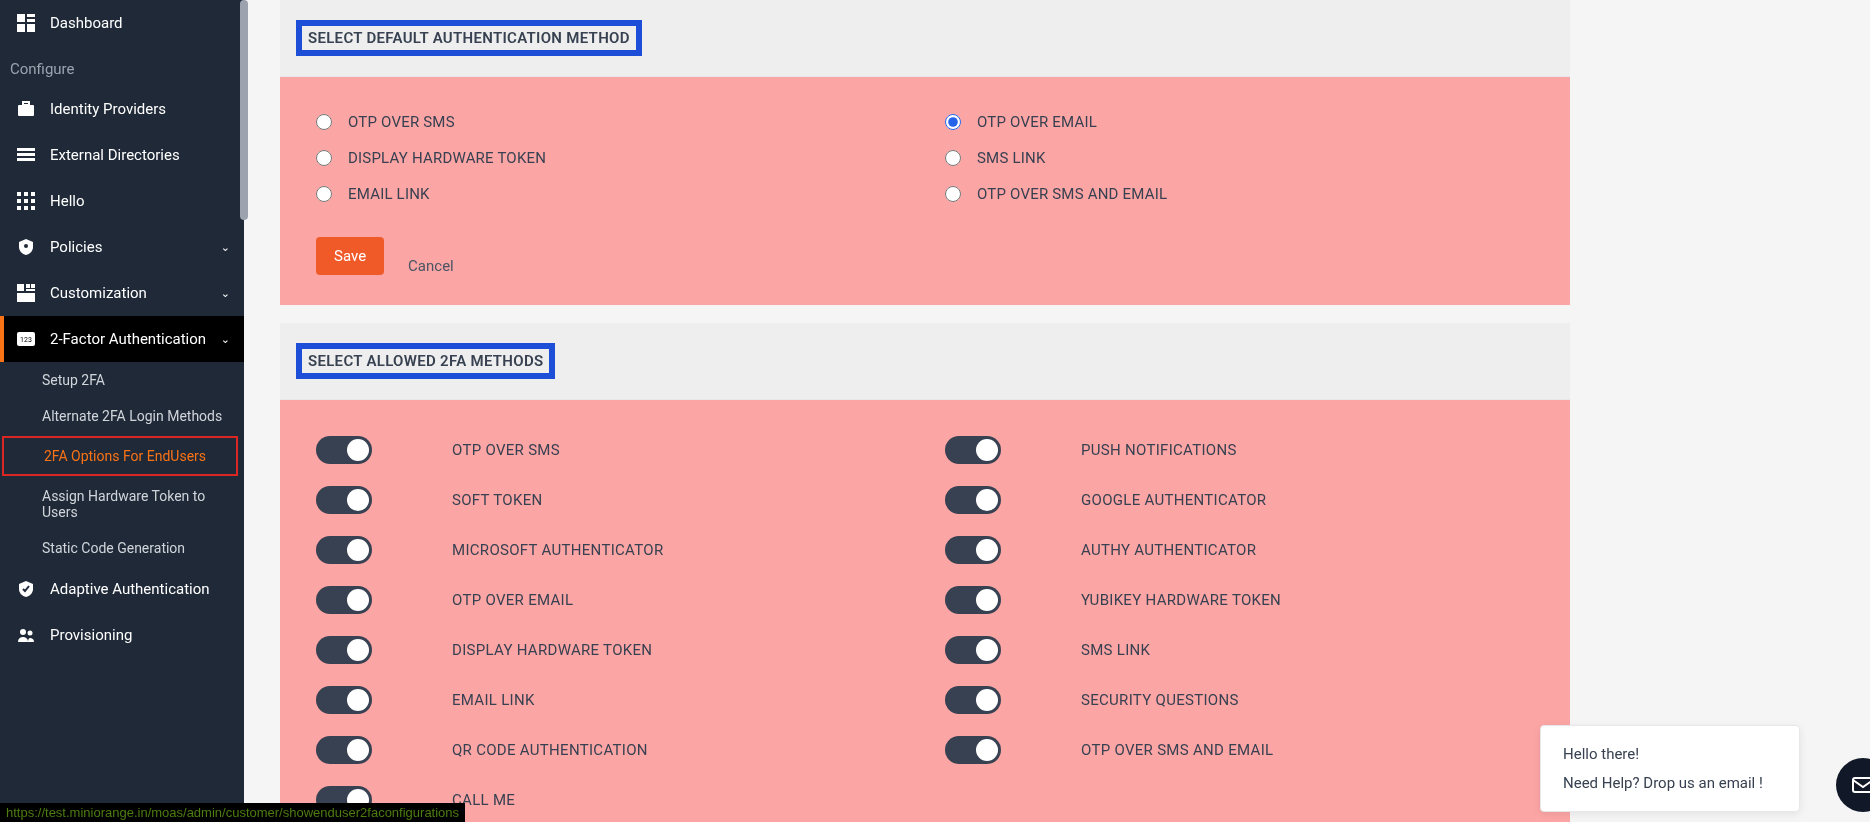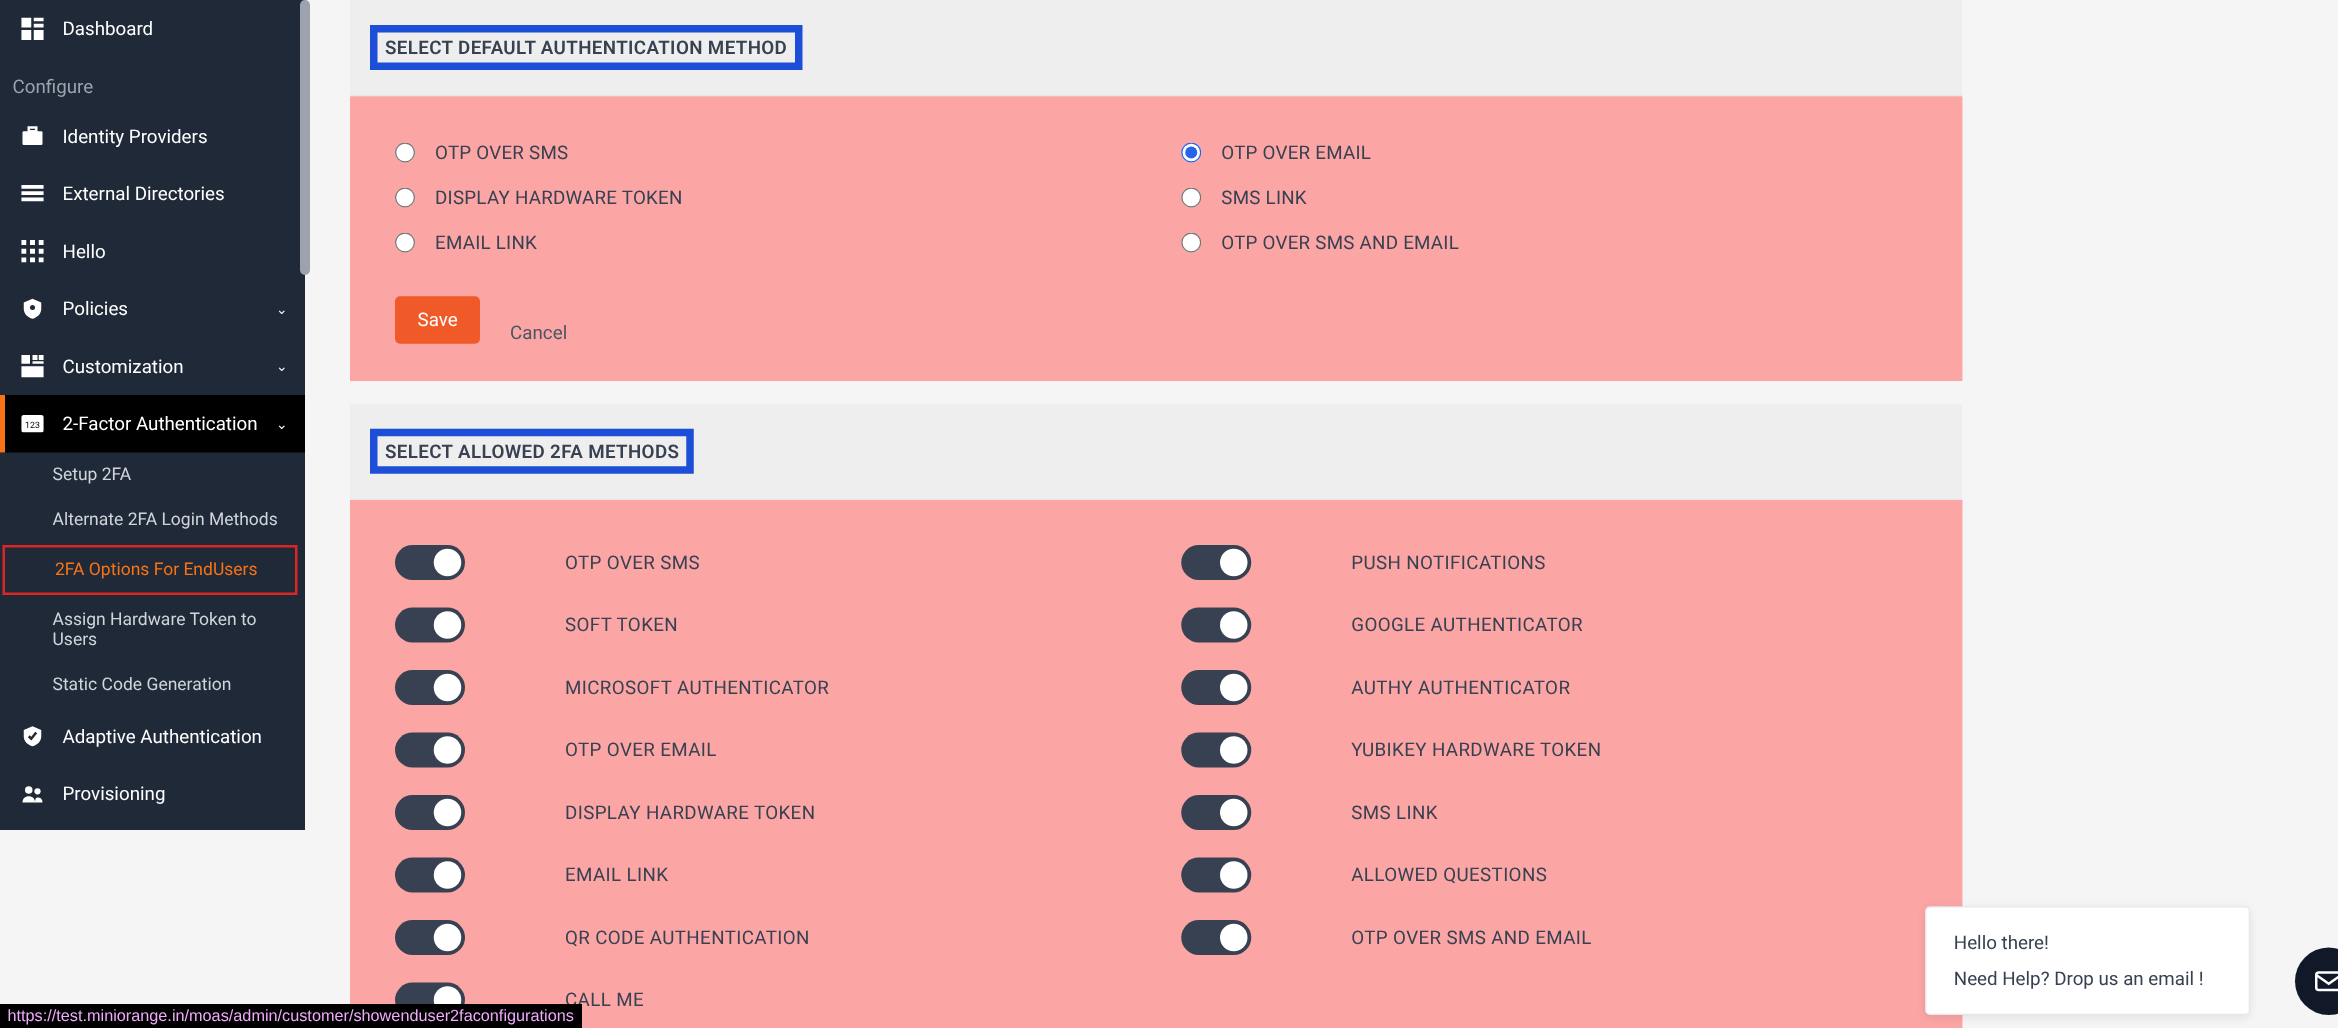--- a/index.html
+++ b/index.html
@@ -1,17 +1,17 @@
 <!DOCTYPE html>
 <html><head>
 <meta charset="utf-8">
 <style>
 *{box-sizing:border-box;margin:0;padding:0;font-family:-apple-system,BlinkMacSystemFont,"Segoe UI",Roboto,sans-serif}
 body{background:#f5f5f5;width:1870px;height:822px;overflow:hidden;position:relative}
-.sidebar{width:244px;height:664px;background:#1f2937;color:#fff;position:absolute;left:0;top:0;overflow:hidden}
+.sidebar{width:244px;height:822px;background:#1f2937;color:#fff;position:absolute;left:0;top:0;overflow:hidden}
 .sidebar-item{display:flex;align-items:center;padding:13px 16px;cursor:pointer;font-size:15px;gap:14px;position:relative}
 .sidebar-item .icon{width:20px;height:20px;flex-shrink:0;display:flex;align-items:center;justify-content:center}
 .sidebar-item .chev{position:absolute;right:14px;font-size:11px}
 .section-label{padding:14px 10px 8px 10px;color:#9ca3af;font-size:15px}
 .sidebar-item.active{background:#000;border-left:4px solid #f97316;padding-left:12px}
 .sidebar-sub{padding:10px 16px 10px 42px;font-size:14px;cursor:pointer;color:#d1d5db}
 .sidebar-sub.highlighted{color:#f97316;border:2px solid #dc2626;margin:2px 6px 2px 2px;padding-left:40px}
 .content{position:absolute;left:244px;top:0;width:1626px;height:822px;padding:0 0 0 36px;overflow-y:auto}
 .content-inner{max-width:1290px;background:#fff}
 .section-header{background:#eeeeee;padding:20px 16px;font-weight:600;font-size:15px;letter-spacing:.3px;color:#374151;border-bottom:1px solid #e5e7eb}
@@ -26,21 +26,21 @@
 .gap{height:18px;background:#f5f5f5}
 .toggle-grid{display:grid;grid-template-columns:1fr 1fr;gap:22px 40px}
 .toggle-row{display:flex;align-items:center;gap:80px}
 .toggle{width:56px;height:28px;background:#374151;border-radius:14px;position:relative;cursor:pointer;flex-shrink:0}
 .toggle .knob{width:22px;height:22px;background:#fff;border-radius:50%;position:absolute;top:3px;right:3px}
 .toggle-label{font-size:15px;color:#374151;letter-spacing:.3px}
 .help-box{position:absolute;right:70px;bottom:10px;background:#fff;border:1px solid #e5e7eb;border-radius:4px;padding:14px 22px;box-shadow:0 2px 8px rgba(0,0,0,.08);width:260px}
 .help-box p{font-size:15px;color:#374151;line-height:1.9}
 .help-fab{position:absolute;right:0;bottom:10px;width:54px;height:54px;border-radius:50%;background:#111827;display:flex;align-items:center;justify-content:center;color:#fff;transform:translateX(20px)}
 .scrollbar{position:absolute;left:240px;top:0;width:8px;height:220px;background:#9ca3af;border-radius:4px}
-.status-bar{position:absolute;left:0;bottom:0;background:#000;color:#f0abfc;font-size:13px;padding:2px 6px;font-family:sans-serif}
+.status-bar{position:absolute;left:0;bottom:0;background:#000;color:#4d7c0f;font-size:13px;padding:2px 6px;font-family:sans-serif}
 svg{display:block}
 </style>
 </head>
 <body>
 
 <div class="sidebar">
   <div class="sidebar-item">
     <span class="icon">
         <svg width="18" height="18" viewBox="0 0 18 18" fill="#fff">
           <rect x="0" y="0" width="8" height="8"></rect>
@@ -256,21 +256,21 @@
         <div class="toggle-row">
             <div class="toggle">
               <div class="knob"></div>
             </div>
             <span class="toggle-label">EMAIL LINK</span>
           </div>
         <div class="toggle-row">
             <div class="toggle">
               <div class="knob"></div>
             </div>
-            <span class="toggle-label">ALLOWED QUESTIONS</span>
+            <span class="toggle-label">SECURITY QUESTIONS</span>
           </div>
         <div class="toggle-row">
             <div class="toggle">
               <div class="knob"></div>
             </div>
             <span class="toggle-label">QR CODE AUTHENTICATION</span>
           </div>
         <div class="toggle-row">
             <div class="toggle">
               <div class="knob"></div>

